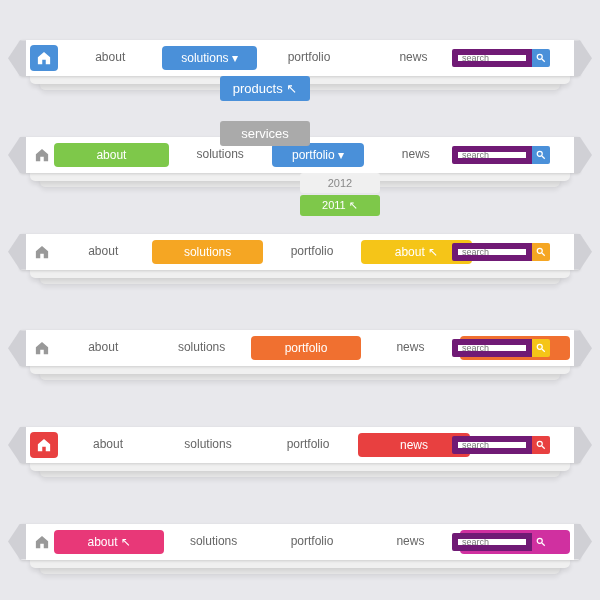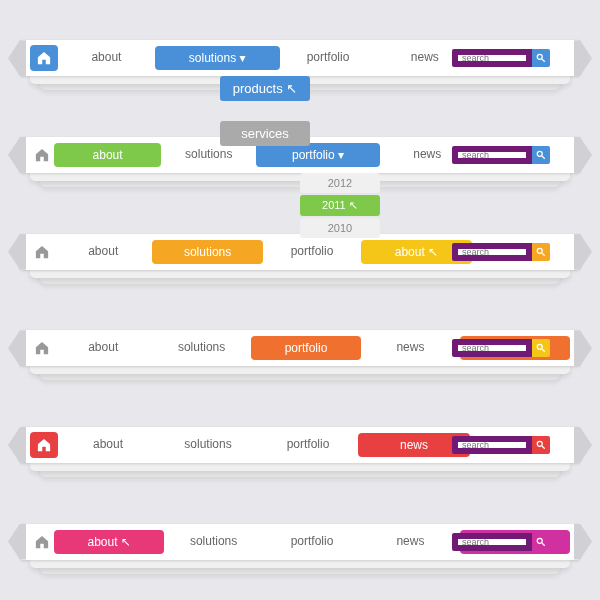--- a/index.html
+++ b/index.html
@@ -68,21 +68,21 @@
       font-weight: normal;
       cursor: pointer;
       padding: 4px 6px;
       white-space: nowrap;
     }
 
     .nav-item.active-blue {
       background: #4a90d9;
       color: white;
       border-radius: 4px;
-      padding: 5px 20px;
+      padding: 5px 1px;
     }
     .nav-item.active-green {
       background: #7ec84a;
       color: white;
       border-radius: 4px;
       padding: 5px 12px;
     }
     .nav-item.active-orange {
       background: #f5a623;
       color: white;
@@ -297,21 +297,20 @@
             <circle cx="6" cy="6" r="4" stroke="white" stroke-width="2" fill="none"></circle>
             <line x1="9.5" y1="9.5" x2="14" y2="14" stroke="white" stroke-width="2"></line>
           </svg>
       </button>
     </div>
   </div>
 
   <div style="position:absolute; top:36px; left:280px; z-index:10; width:80px;">
     <div class="dp-item">2012</div>
     <div class="dp-item active-green-dd">2011 ↖</div>
-    <div class="dp-item">2010</div>
   </div>
   <div class="paper-bottom"></div>
   <div class="paper-bottom2"></div>
 </div>
 
 <div class="nav-wrapper">
   <div class="nav-bar">
     <div class="home-plain">
       <svg viewBox="0 0 16 16" width="14" height="14" fill="#999">
           <path d="M8 1L1 7v8h5v-5h4v5h5V7z"></path>

